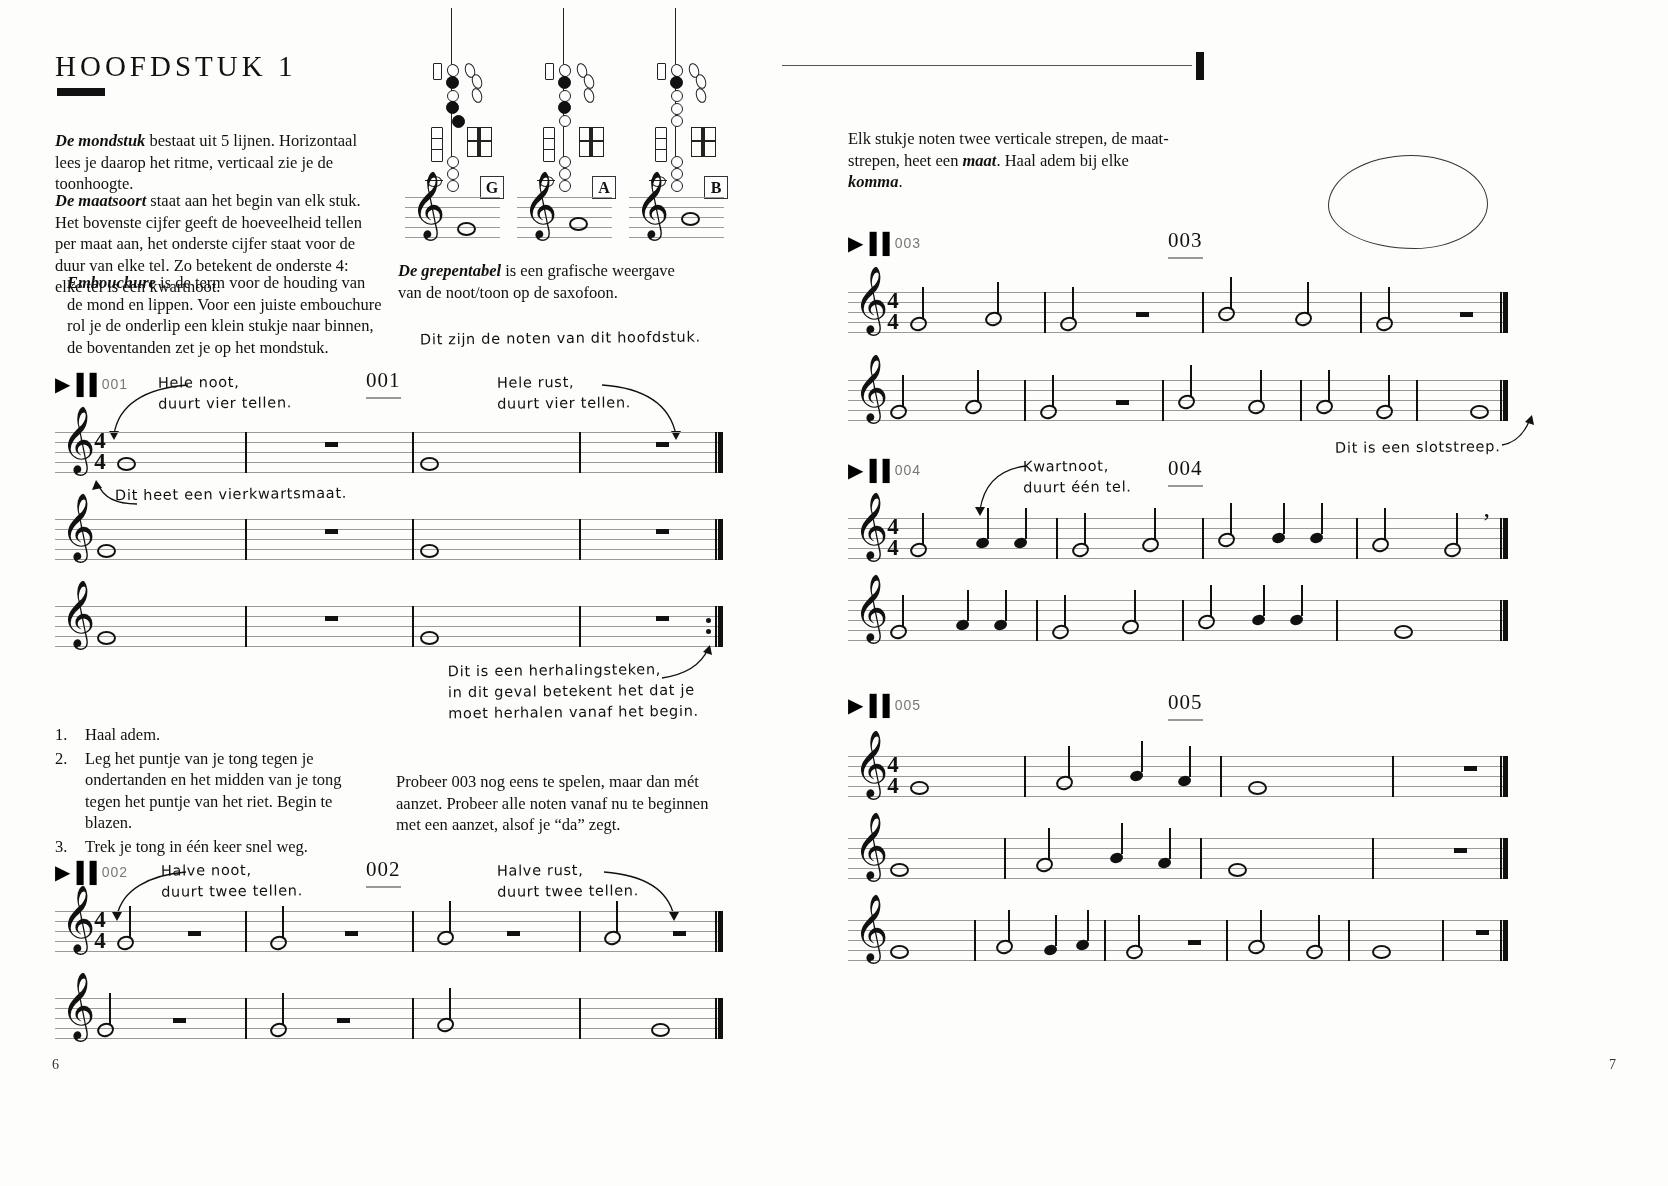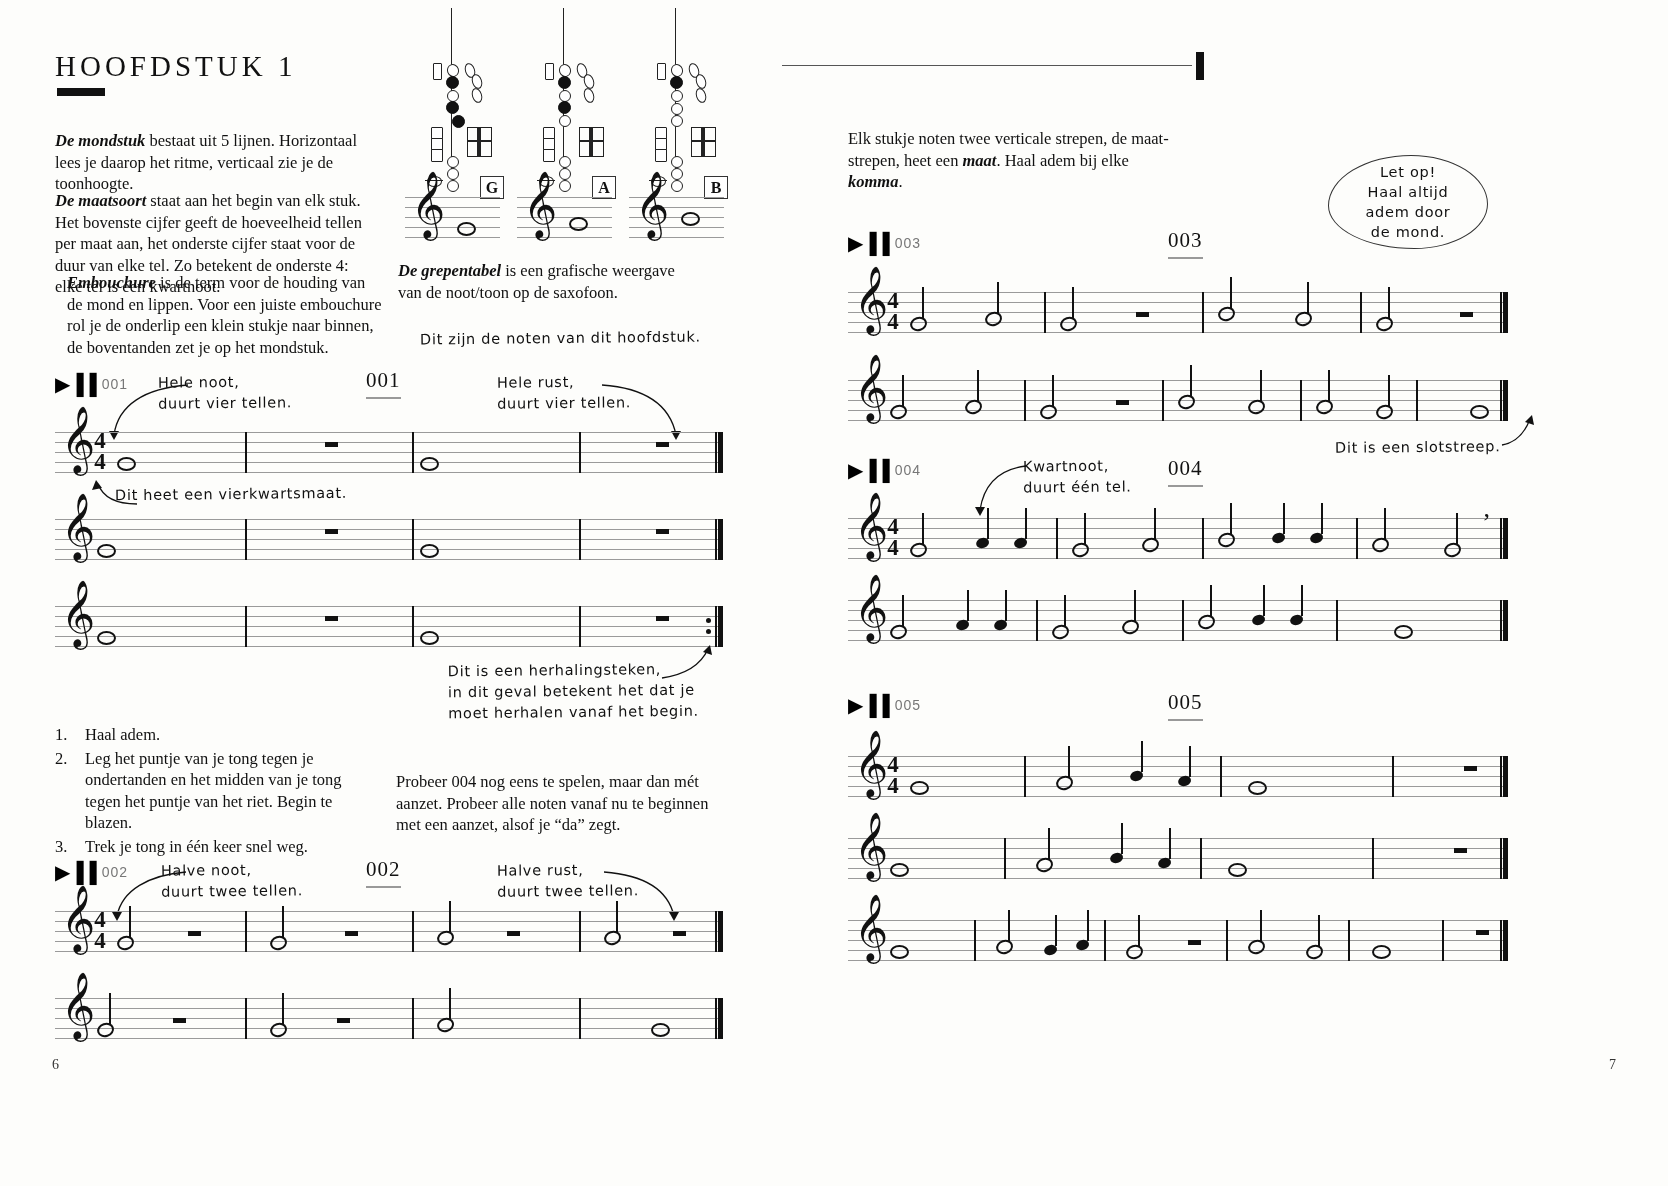--- a/index.html
+++ b/index.html
@@ -362,21 +362,21 @@
     <div class="li">
         <span class="n">2.</span>
         <span class="t">Leg het puntje van je tong tegen je ondertanden en het midden van je tong tegen het puntje van het riet. Begin te blazen.</span>
       </div>
     <div class="li">
         <span class="n">3.</span>
         <span class="t">Trek je tong in één keer snel weg.</span>
       </div>
   </div>
 
-  <div class="para" style="left:396px;top:771px;width:325px;">Probeer 004 nog eens te spelen, maar dan mét aanzet. Probeer alle noten vanaf nu te beginnen met een aanzet, alsof je “da” zegt.</div>
+  <div class="para" style="left:396px;top:771px;width:325px;">Probeer 003 nog eens te spelen, maar dan mét aanzet. Probeer alle noten vanaf nu te beginnen met een aanzet, alsof je “da” zegt.</div>
 
   <div class="ex-play" style="left:55px;top:862px;">
     <span class="glyph">▶▐▐</span>
     <span class="num">002</span>
   </div>
   <div class="ex-big" style="left:366px;top:857px;">002</div>
   <div class="hand" style="left:161px;top:860px;">Halve noot,
 duurt twee tellen.</div>
   <div class="hand" style="left:497px;top:860px;">Halve rust,
 duurt twee tellen.</div>
@@ -454,24 +454,20 @@
 <div class="page page-right">
 
   <div class="tip-rule" style="left:-8px;top:65px;width:410px;"></div>
   <div class="tip-bar" style="left:406px;top:52px;"></div>
 
   <div class="para" style="left:58px;top:128px;width:330px;">
     <span>Elk stukje noten twee verticale strepen, de maat-strepen, heet een </span><i>maat</i><span>. Haal adem bij elke </span><i>komma</i><span>.</span>
   </div>
 
   <div class="bubble" style="left:538px;top:155px;"></div>
-  <div class="hand bubble-text" style="left:543px;top:162px;line-height:20px;transform:rotate(0deg);">Let op!
-Haal altijd
-adem door
-de mond.</div>
 
   <div class="ex-play" style="left:58px;top:233px;">
     <span class="glyph">▶▐▐</span>
     <span class="num">003</span>
   </div>
   <div class="ex-big" style="left:378px;top:228px;">003</div>
 
   <div class="staff" style="left:58px;top:292px;width:660px;">
     <div class="lines">
         <i></i>

